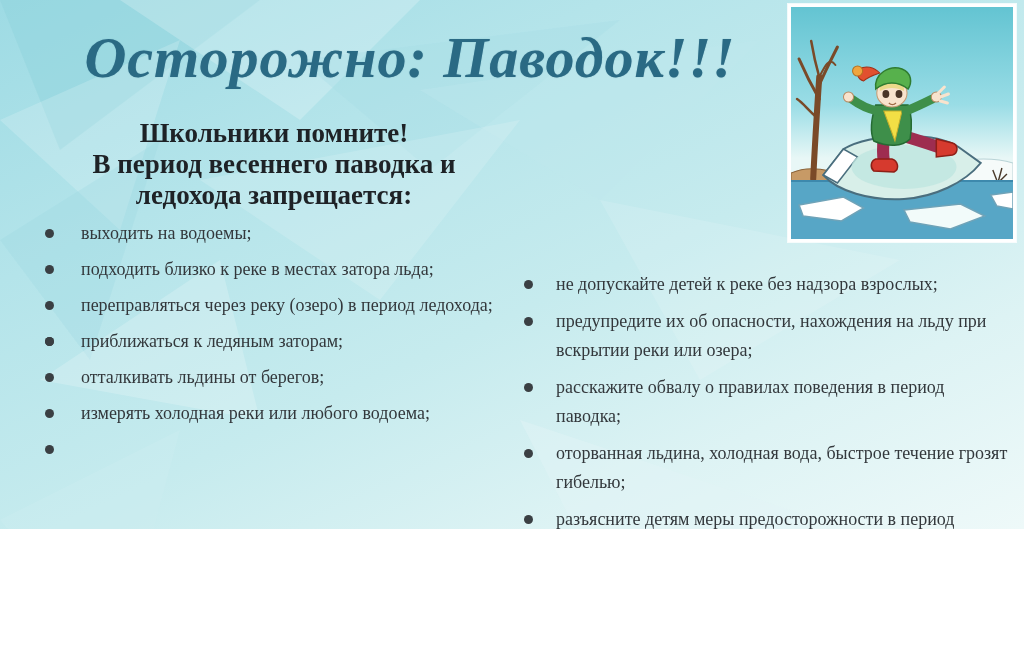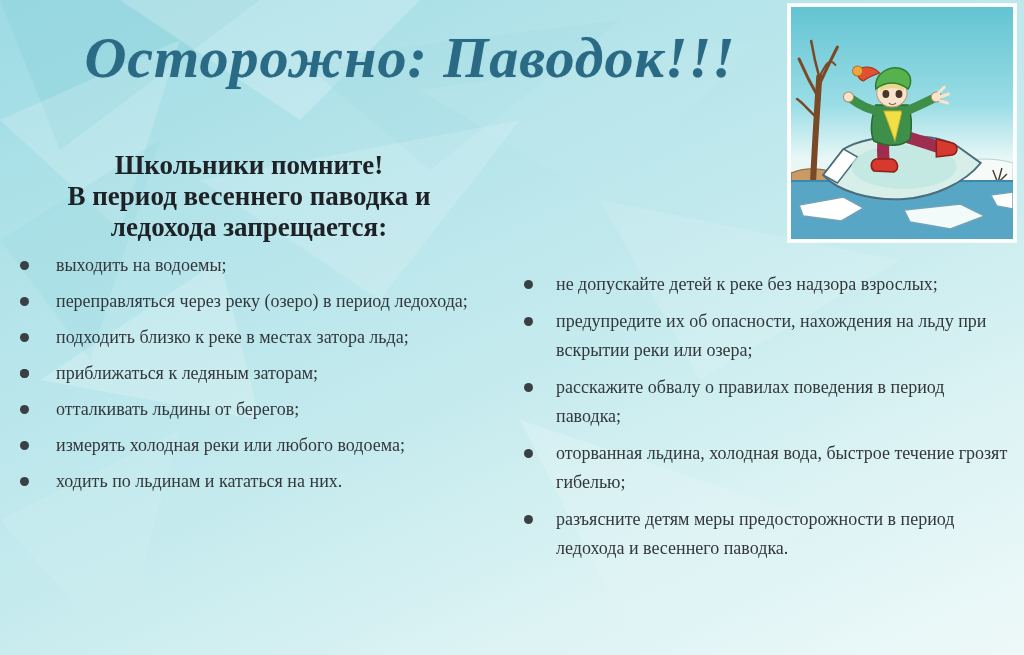--- a/index.html
+++ b/index.html
@@ -2,40 +2,40 @@
 <html lang="ru"><head>
 <meta charset="utf-8">
 <style>
   html,body{margin:0;padding:0;}
   body{
     width:1024px;height:655px;overflow:hidden;
     font-family:"Liberation Serif","DejaVu Serif",serif;
     background:#ffffff;
   }
   .poster{
-    position:relative;width:1024px;height:655px;
+    position:relative;width:1024px;height:529px;
     background:linear-gradient(155deg,#9edbe4 0%,#b4e4ea 28%,#c6ebee 55%,#ddf3f4 78%,#eef9f9 100%);
     overflow:hidden;
   }
   .bg-triangles{position:absolute;inset:0;pointer-events:none;}
   .title{
     position:absolute;left:40px;top:24px;width:740px;
     text-align:center;
     font-size:58px;font-weight:bold;font-style:italic;
     letter-spacing:1px;
     color:#2a6a84;
     text-shadow:0 0 1px rgba(42,106,132,.4);
   }
   .illustration{
     position:absolute;top:4px;right:8px;width:222px;height:232px;
     background:#fff;padding:3px;box-shadow:0 0 0 1px rgba(255,255,255,.8);
   }
   .illustration svg{display:block;width:100%;height:100%;}
   .col{position:absolute;color:#33383c;}
-  .col-left{left:6px;top:118px;width:486px;margin-top:32px;}
+  .col-left{left:31px;top:118px;width:486px;}
   .col-right{left:510px;top:262px;width:502px;}
   .col-heading{
     text-align:center;font-weight:bold;color:#1e2226;
     font-size:27px;line-height:31px;margin:0 10px;
   }
   .col-heading .hl{display:block;}
   ul.rules{list-style:none;margin:8px 0 0 0;padding:0;}
   ul.rules li{
     position:relative;
     padding-left:50px;margin-bottom:7px;
@@ -145,27 +145,27 @@
   </div>
 
   <div class="col col-left">
     <div class="col-heading">
       <span class="hl">Школьники помните!</span>
       <span class="hl">В период  весеннего паводка и</span>
       <span class="hl">ледохода запрещается:</span>
     </div>
     <ul class="rules">
       <li><span class="bullet"></span><span>выходить на водоемы;</span></li>
+      <li><span class="bullet"></span><span>подходить близко к реке в местах затора льда;</span></li>
       <li><span class="bullet"></span><span>переправляться через реку (озеро) в период ледохода;</span></li>
-      <li><span class="bullet"></span><span>подходить близко к реке в местах затора льда;</span></li>
       <li><span class="bullet"></span></li>
       <li><span class="bullet"></span><span>приближаться к ледяным заторам;</span></li>
       <li><span class="bullet"></span><span>отталкивать льдины от берегов;</span></li>
       <li><span class="bullet"></span><span>измерять холодная реки или любого водоема;</span></li>
-      <li><span class="bullet"></span><span>ходить по льдинам и кататься на них.</span></li>
+      <li><span class="bullet"></span></li>
     </ul>
   </div>
 
   <div class="col col-right">
     <ul class="rules">
       <li><span class="bullet"></span><span>не допускайте детей к реке без надзора взрослых;</span></li>
       <li><span class="bullet"></span><span>предупредите их об опасности, нахождения на льду при вскрытии реки или озера;</span></li>
       <li><span class="bullet"></span><span>расскажите обвалу о правилах поведения в период паводка;</span></li>
       <li><span class="bullet"></span><span>оторванная льдина, холодная вода, быстрое течение грозят гибелью;</span></li>
       <li><span class="bullet"></span><span>разъясните детям меры предосторожности в период ледохода и весеннего паводка.</span></li>

